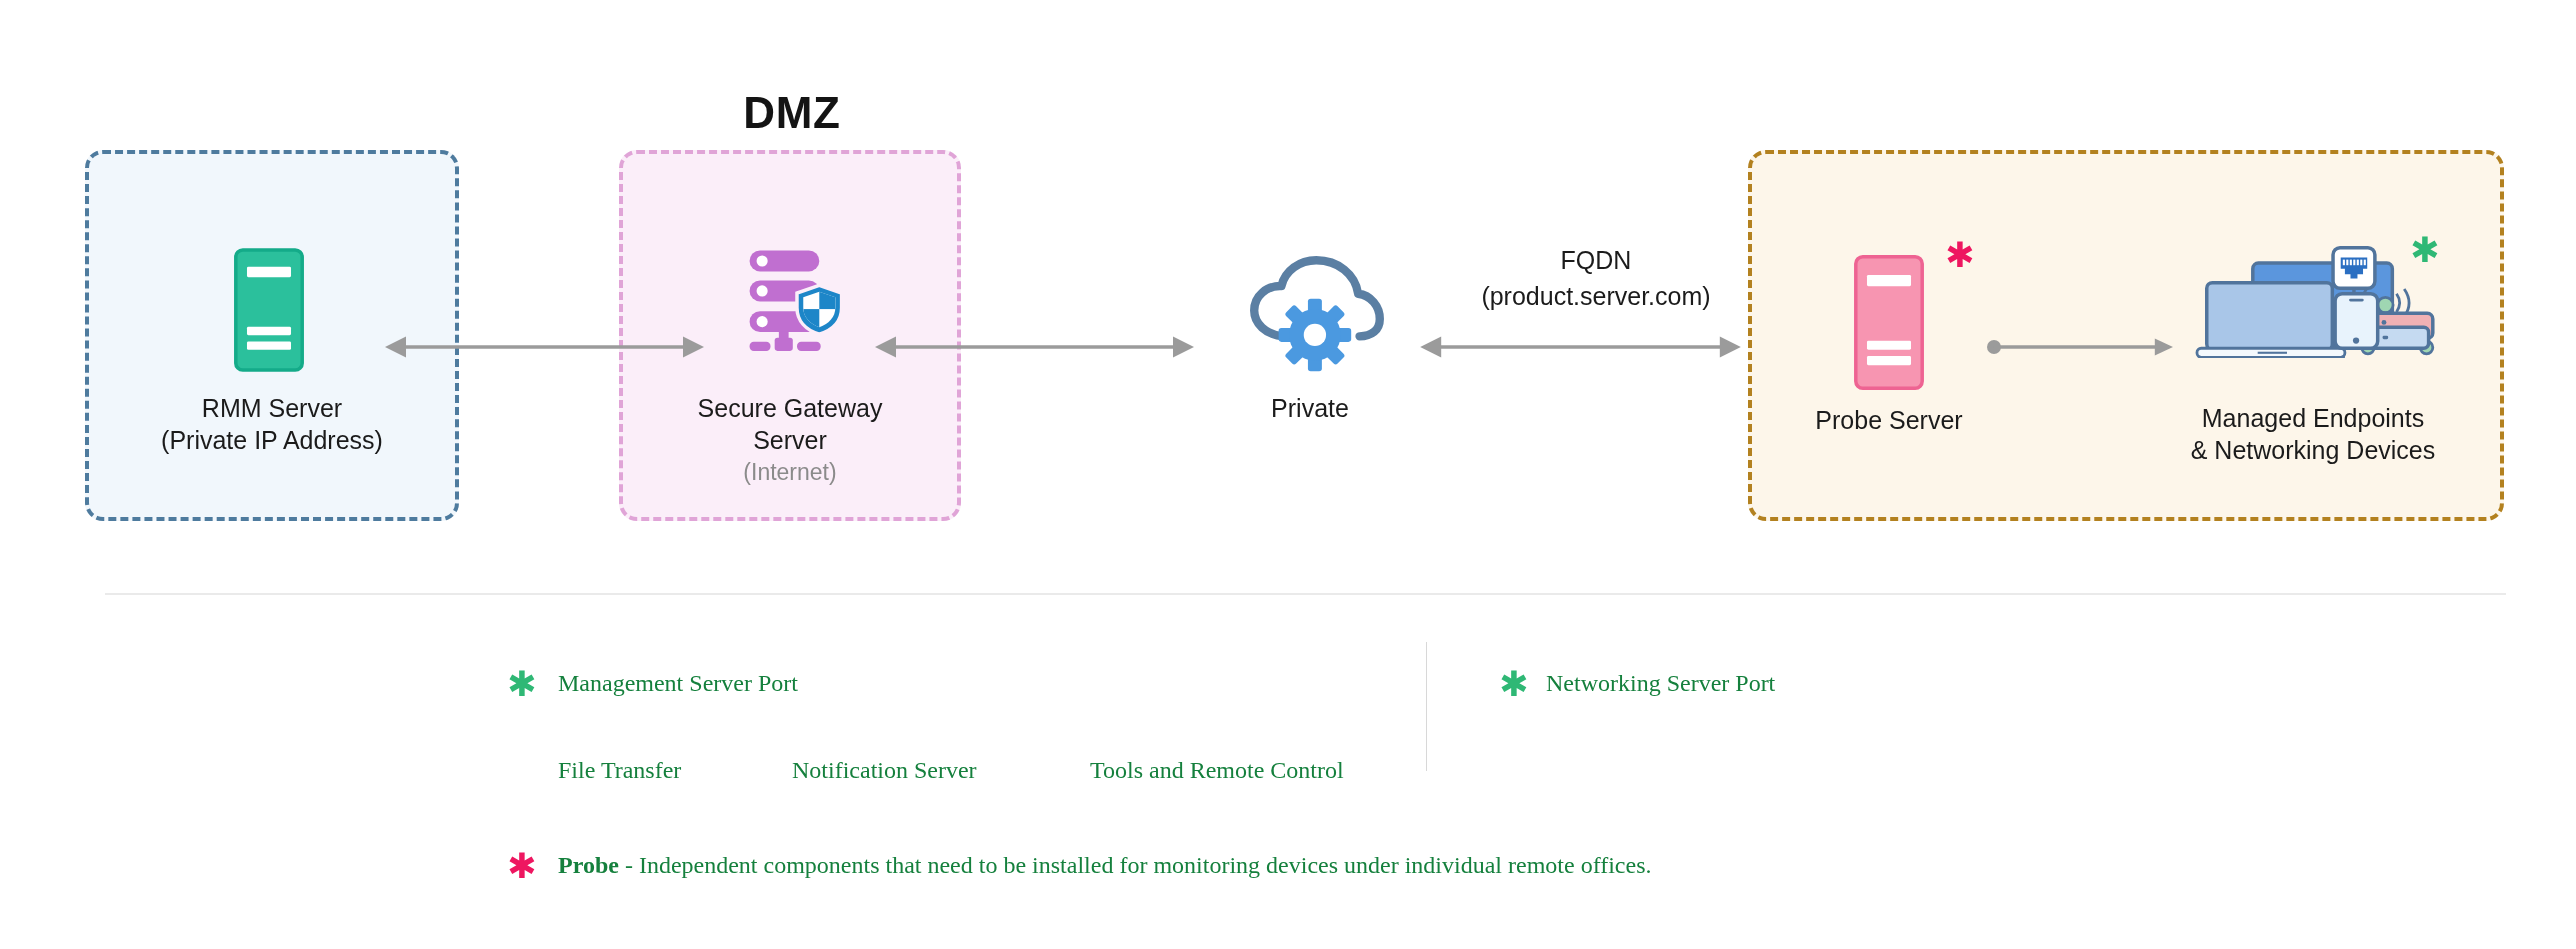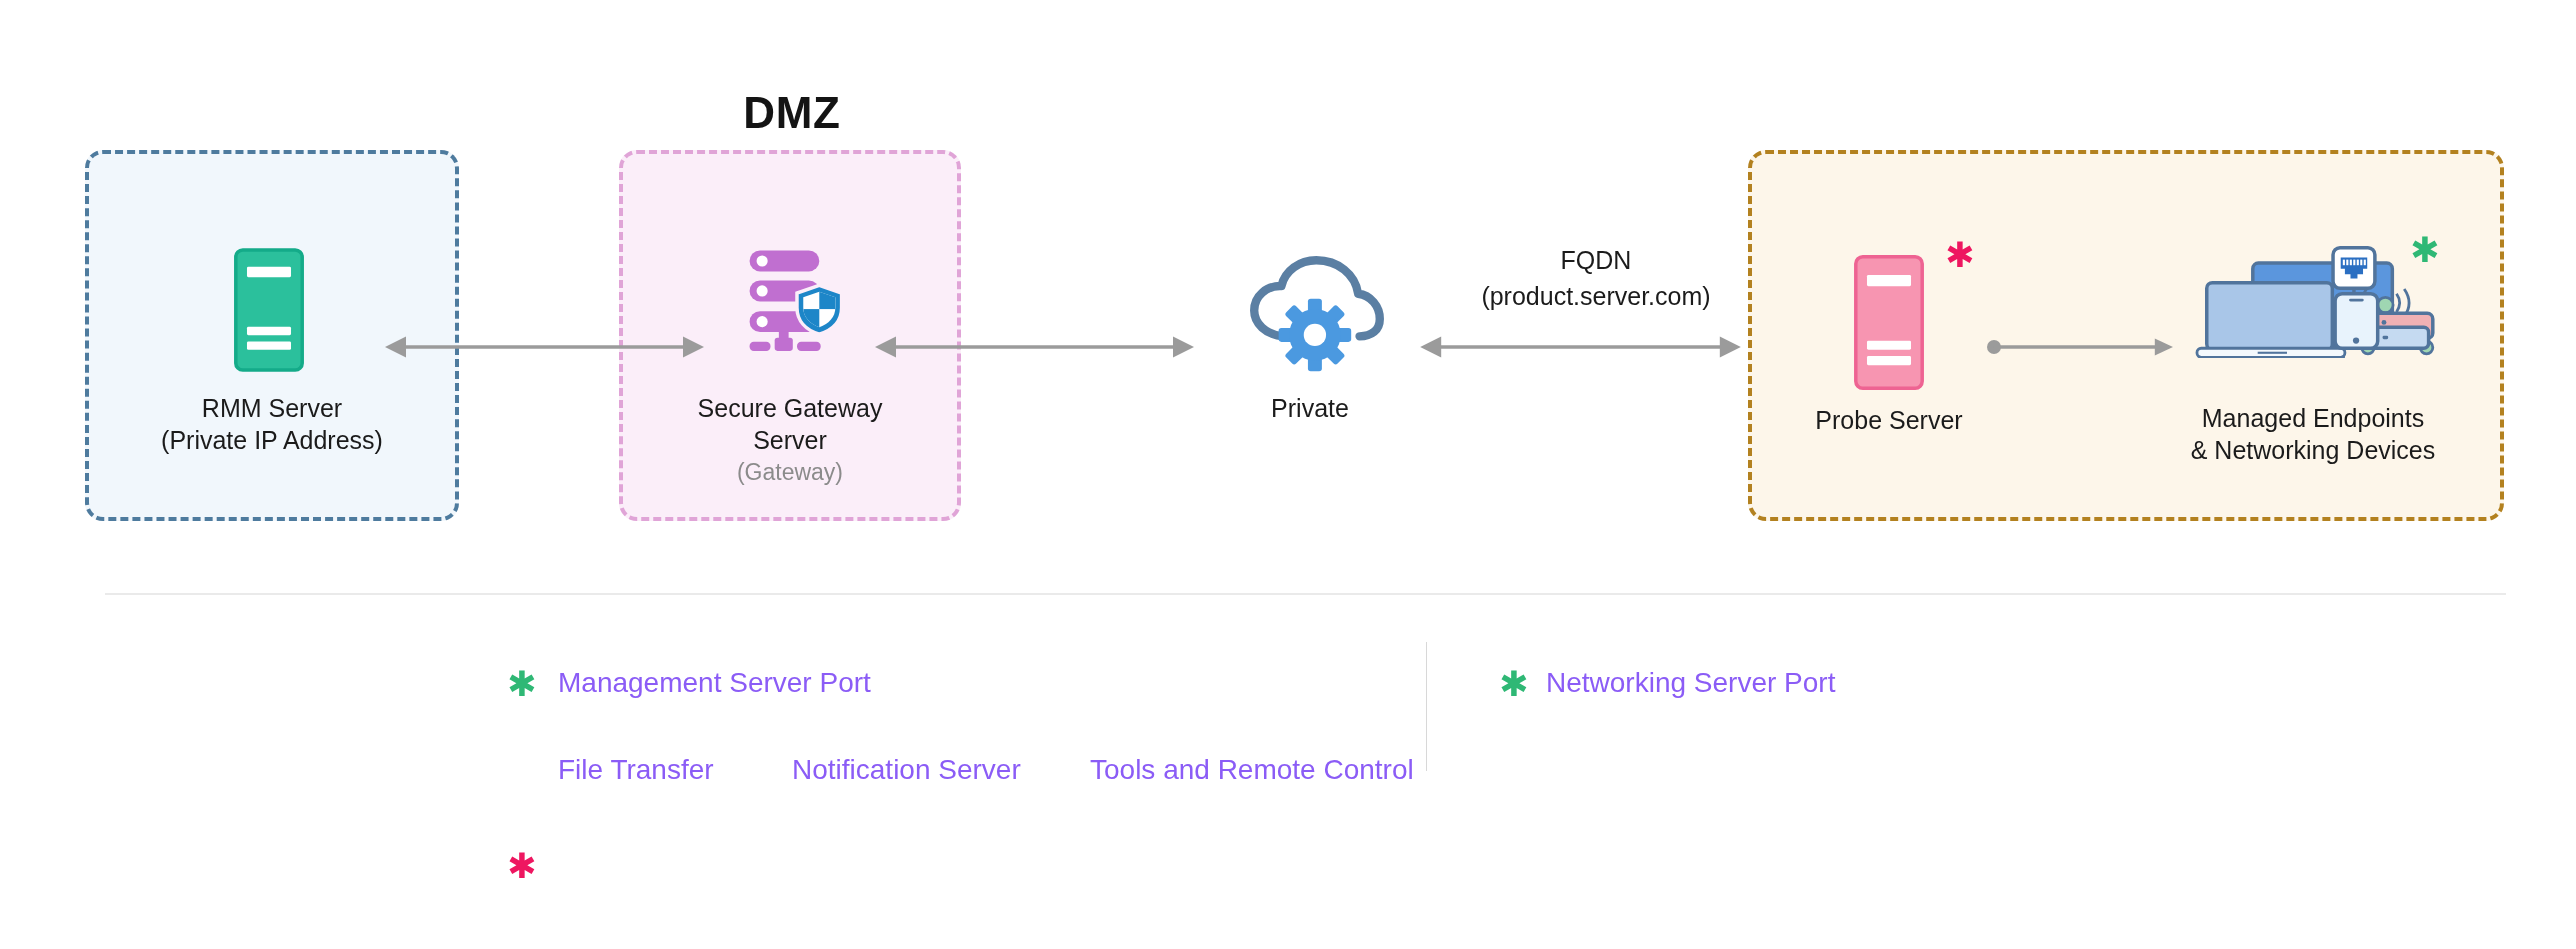--- a/index.html
+++ b/index.html
@@ -26,21 +26,21 @@
   .marker{position:absolute;transform:translate(-50%,-50%);font-size:35px;line-height:35px;}
   .marker-green{color:#2fb875;}
   .marker-red{color:#ee1660;}
 
   
   .arrow{position:absolute;top:333px;height:28px;}
 
   
   .hr-divider{position:absolute;left:105px;top:593px;width:2401px;height:2.1px;background:#eaeaea;}
   .v-divider{position:absolute;left:1426px;top:642px;width:1.4px;height:129px;background:#d8d8d8;}
-  .legend-label{position:absolute;transform:translateY(-50%);font-size:28px;white-space:nowrap;color:#8b5cf6;}
+  .legend-label{position:absolute;transform:translateY(-50%);font-size:24px;white-space:nowrap;color:#15803d;font-family:Liberation Serif, serif;}
   .note-term{font-weight:700;}
   svg{display:block;}
 </style>
 </head>
 <body>
 
 <div class="canvas">
 
   <div class="dmz-title">DMZ</div>
 
@@ -178,21 +178,21 @@
   </svg>
 
   <div class="nodelabel" style="left:272px;top:392px;">
     <div>RMM Server</div>
     <div>(Private IP Address)</div>
   </div>
 
   <div class="nodelabel" style="left:790px;top:392px;">
     <div>Secure Gateway</div>
     <div>Server</div>
-    <div class="sub">(Gateway)</div>
+    <div class="sub">(Internet)</div>
   </div>
 
   <div class="nodelabel center-both" style="left:1310px;top:408px;">Private</div>
 
   <div class="nodelabel" style="left:1584px;top:242px;line-height:36px;margin-left:12px;">
     <div>FQDN</div>
     <div>(product.server.com)</div>
   </div>
 
   <div class="nodelabel center-both" style="left:1889px;top:420px;">Probe Server</div>
@@ -209,15 +209,18 @@
   <div class="legend-label" style="left:558px;top:683px;">Management Server Port</div>
 
   <div class="legend-label" style="left:558px;top:770px;">File Transfer</div>
   <div class="legend-label" style="left:792px;top:770px;text-align:right;">Notification Server</div>
   <div class="legend-label" style="left:1090px;top:770px;">Tools and Remote Control</div>
 
   <div class="marker marker-green" style="left:1514px;top:683px;">✱</div>
   <div class="legend-label" style="left:1546px;top:683px;">Networking Server Port</div>
 
   <div class="marker marker-red" style="left:522px;top:865px;">✱</div>
+  <div class="legend-label" style="left:558px;top:865px;">
+    <span class="note-term">Probe</span><span> - Independent components that need to be installed for monitoring devices under individual remote offices.</span>
+  </div>
 
 </div>
 
 
 </body></html>

